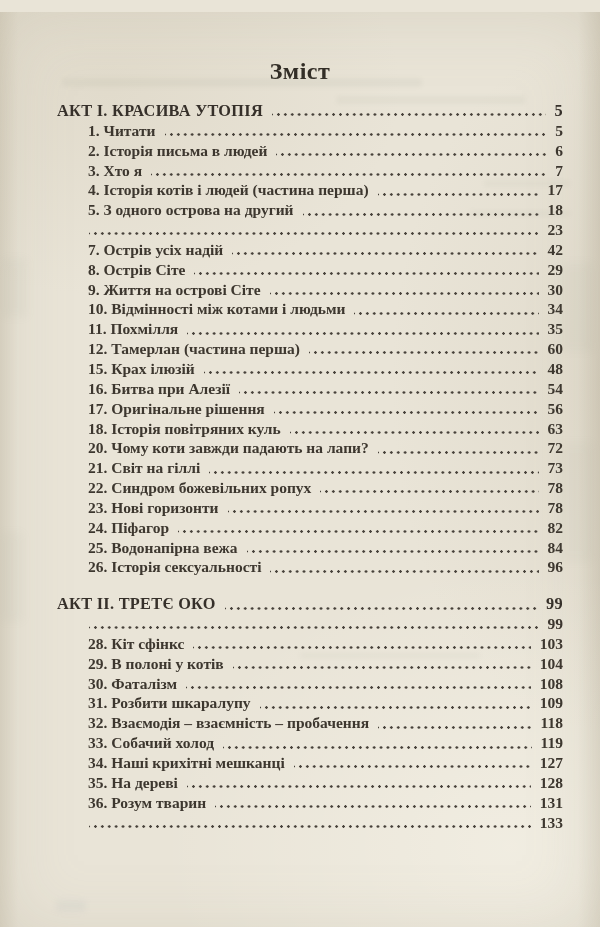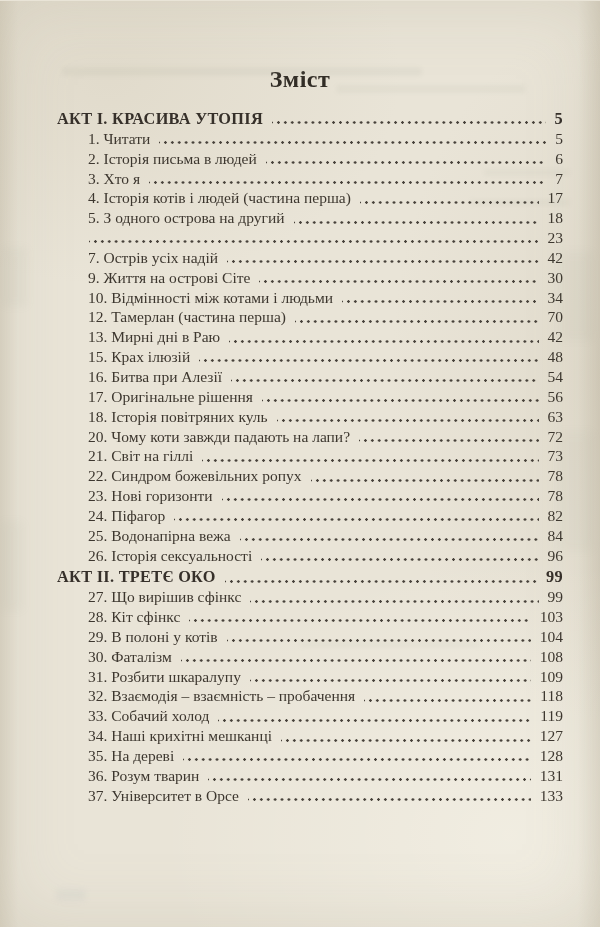--- a/index.html
+++ b/index.html
@@ -29,43 +29,43 @@
   .g3  { left: 484px; top: 168px; width: 86px;  height: 7px; opacity: .06; }
   .g4  { left: 470px; top: 198px; width: 100px; height: 7px; opacity: .05; }
   .g5  { left: 560px; top: 250px; width: 34px;  height: 90px; opacity: .05; filter: blur(4px); }
   .g6  { left: 2px;   top: 246px; width: 26px;  height: 60px; opacity: .05; filter: blur(4px); }
   .g7  { left: 558px; top: 430px; width: 36px;  height: 120px; opacity: .045; filter: blur(5px); }
   .g8  { left: 0px;   top: 520px; width: 24px;  height: 90px; opacity: .045; filter: blur(5px); }
   .g9  { left: 300px; top: 640px; width: 180px; height: 7px; opacity: .05; }
   .g10 { left: 56px;  top: 888px; width: 30px;  height: 12px; opacity: .10; background: #9aa7b0; filter: blur(3px); }
 
   .title {
-    margin: 1px; padding-top: 63px;
+    margin: 12px; padding-top: 44px;
     text-align: center;
     font-size: 24px; line-height: 30px; font-weight: 700;
     color: #322d26; letter-spacing: 0.5px;
   }
   .toc {
     margin-top: 15px;
     padding-left: 57px; padding-right: 37px;
   }
   .toc-row {
     display: flex; align-items: flex-end;
     height: 19.85px;
     font-size: 15.5px; line-height: 19.85px;
     color: #3d372f;
     white-space: nowrap;
     gap: 8px;
   }
   .toc-row.act {
     font-weight: 700; font-size: 16.3px; color: #36302a;
     letter-spacing: 0.3px;
   }
-  .toc-row.act ~ .toc-row.act { margin-top: 2px; }
-  .toc-row.chapter { padding-left: 31px; }
+  .toc-row.act ~ .toc-row.act { margin-top: 17px; }
+  .toc-row.chapter { padding-left: 31px; font-weight: bold; }
   .entry-label { flex: 0 0 auto; }
   .dot-leader {
     flex: 1 1 auto; min-width: 10px; height: 100%; margin: 0 1px;
     background-image: radial-gradient(circle, #47413a 1.05px, rgba(71,65,58,0) 1.5px);
     background-size: 6.9px 3px;
     background-repeat: repeat-x;
     background-position: left 3px bottom 4.5px;
   }
   .entry-page { flex: 0 0 auto; }
 </style>
@@ -121,38 +121,43 @@
       <div class="toc-row chapter">
     <span class="dot-leader"></span>
     <span class="entry-page">23</span>
   </div>
       <div class="toc-row chapter">
     <span class="entry-label">7. Острів усіх надій</span>
     <span class="dot-leader"></span>
     <span class="entry-page">42</span>
   </div>
       <div class="toc-row chapter">
+    <span class="entry-label">8. Острів Сіте</span>
+    <span class="dot-leader"></span>
+    <span class="entry-page">29</span>
+  </div>
+      <div class="toc-row chapter">
     <span class="entry-label">9. Життя на острові Сіте</span>
     <span class="dot-leader"></span>
     <span class="entry-page">30</span>
   </div>
       <div class="toc-row chapter">
     <span class="entry-label">10. Відмінності між котами і людьми</span>
     <span class="dot-leader"></span>
     <span class="entry-page">34</span>
   </div>
       <div class="toc-row chapter">
+    <span class="entry-label">11. Похмілля</span>
+    <span class="dot-leader"></span>
+    <span class="entry-page">35</span>
+  </div>
+      <div class="toc-row chapter">
     <span class="entry-label">12. Тамерлан (частина перша)</span>
     <span class="dot-leader"></span>
-    <span class="entry-page">70</span>
-  </div>
-      <div class="toc-row chapter">
-    <span class="entry-label">13. Мирні дні в Раю</span>
-    <span class="dot-leader"></span>
-    <span class="entry-page">42</span>
+    <span class="entry-page">60</span>
   </div>
       <div class="toc-row chapter">
     <span class="entry-label">15. Крах ілюзій</span>
     <span class="dot-leader"></span>
     <span class="entry-page">48</span>
   </div>
       <div class="toc-row chapter">
     <span class="entry-label">16. Битва при Алезії</span>
     <span class="dot-leader"></span>
     <span class="entry-page">54</span>
@@ -201,21 +206,20 @@
     <span class="entry-label">26. Історія сексуальності</span>
     <span class="dot-leader"></span>
     <span class="entry-page">96</span>
   </div>
       <div class="toc-row act">
     <span class="entry-label">АКТ ІІ. ТРЕТЄ ОКО</span>
     <span class="dot-leader"></span>
     <span class="entry-page">99</span>
   </div>
       <div class="toc-row chapter">
-    <span class="entry-label">27. Що вирішив сфінкс</span>
     <span class="dot-leader"></span>
     <span class="entry-page">99</span>
   </div>
       <div class="toc-row chapter">
     <span class="entry-label">28. Кіт сфінкс</span>
     <span class="dot-leader"></span>
     <span class="entry-page">103</span>
   </div>
       <div class="toc-row chapter">
     <span class="entry-label">29. В полоні у котів</span>
@@ -251,18 +255,17 @@
     <span class="entry-label">35. На дереві</span>
     <span class="dot-leader"></span>
     <span class="entry-page">128</span>
   </div>
       <div class="toc-row chapter">
     <span class="entry-label">36. Розум тварин</span>
     <span class="dot-leader"></span>
     <span class="entry-page">131</span>
   </div>
       <div class="toc-row chapter">
-    <span class="entry-label">37. Університет в Орсе</span>
     <span class="dot-leader"></span>
     <span class="entry-page">133</span>
   </div>
     </div>
 </div>
 
 </body></html>

